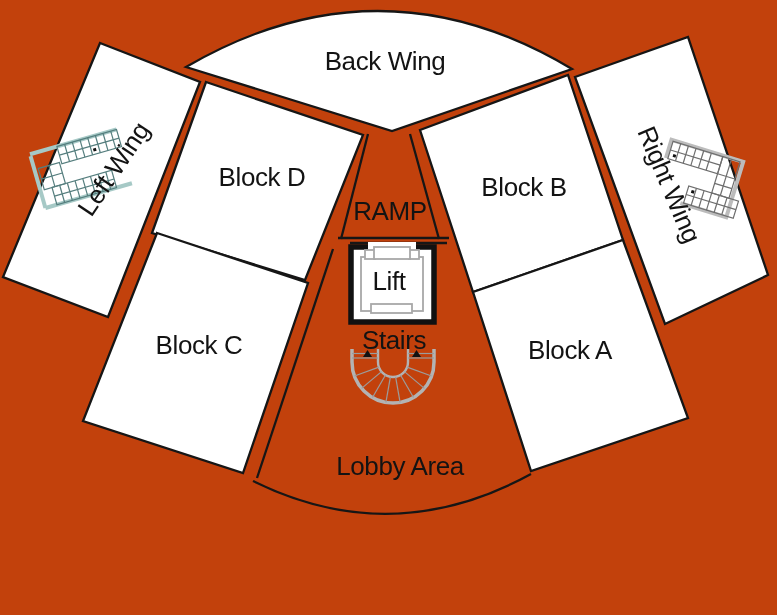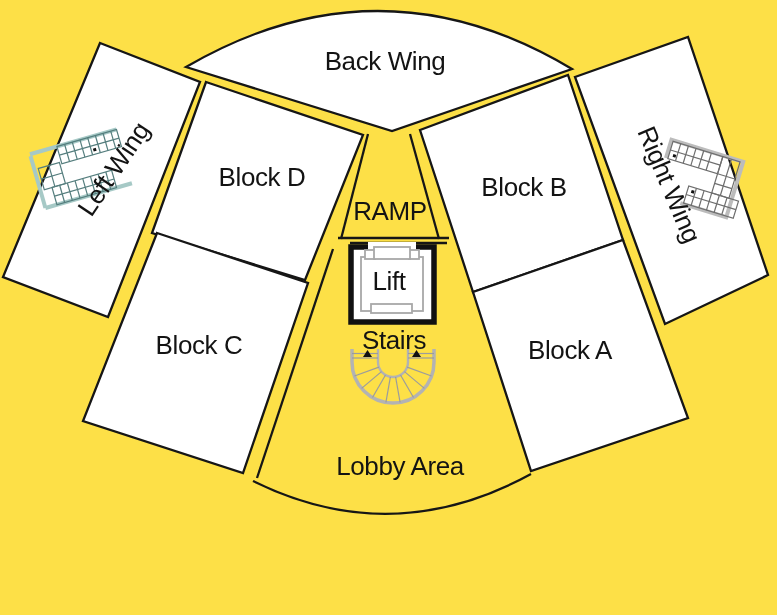--- a/index.html
+++ b/index.html
@@ -1,16 +1,16 @@
 <!DOCTYPE html>
 <html><head>
 <meta charset="utf-8">
 <style>
   html,body{margin:0;padding:0;background:#fff;}
-  .stage{position:relative;width:777px;height:615px;background:#fde047;overflow:hidden;}
+  .stage{position:relative;width:777px;height:615px;background:#c2410c;overflow:hidden;}
   svg{display:block;}
   .wall{stroke:#161616;stroke-width:2.3;fill:#fff;stroke-linejoin:miter;}
   .wallline{stroke:#161616;stroke-width:2.3;fill:none;}
   .lbl{font-family:"Liberation Sans","DejaVu Sans",sans-serif;fill:#131313;font-size:26px;letter-spacing:-0.4px;text-anchor:middle;}
   .gray{stroke:#b3b3b3;fill:none;}
   .tread{stroke:#9c9c9c;stroke-width:1.2;fill:none;}
   .lw-grid{stroke:#557e7e;stroke-width:1.2;fill:none;}
   .lw-rail{stroke:#a6c9c6;stroke-width:4;fill:none;}
   .rw-grid{stroke:#6e6e6e;stroke-width:1.2;fill:none;}
   .rw-rail{stroke:#bcbcbc;stroke-width:4;fill:none;}

